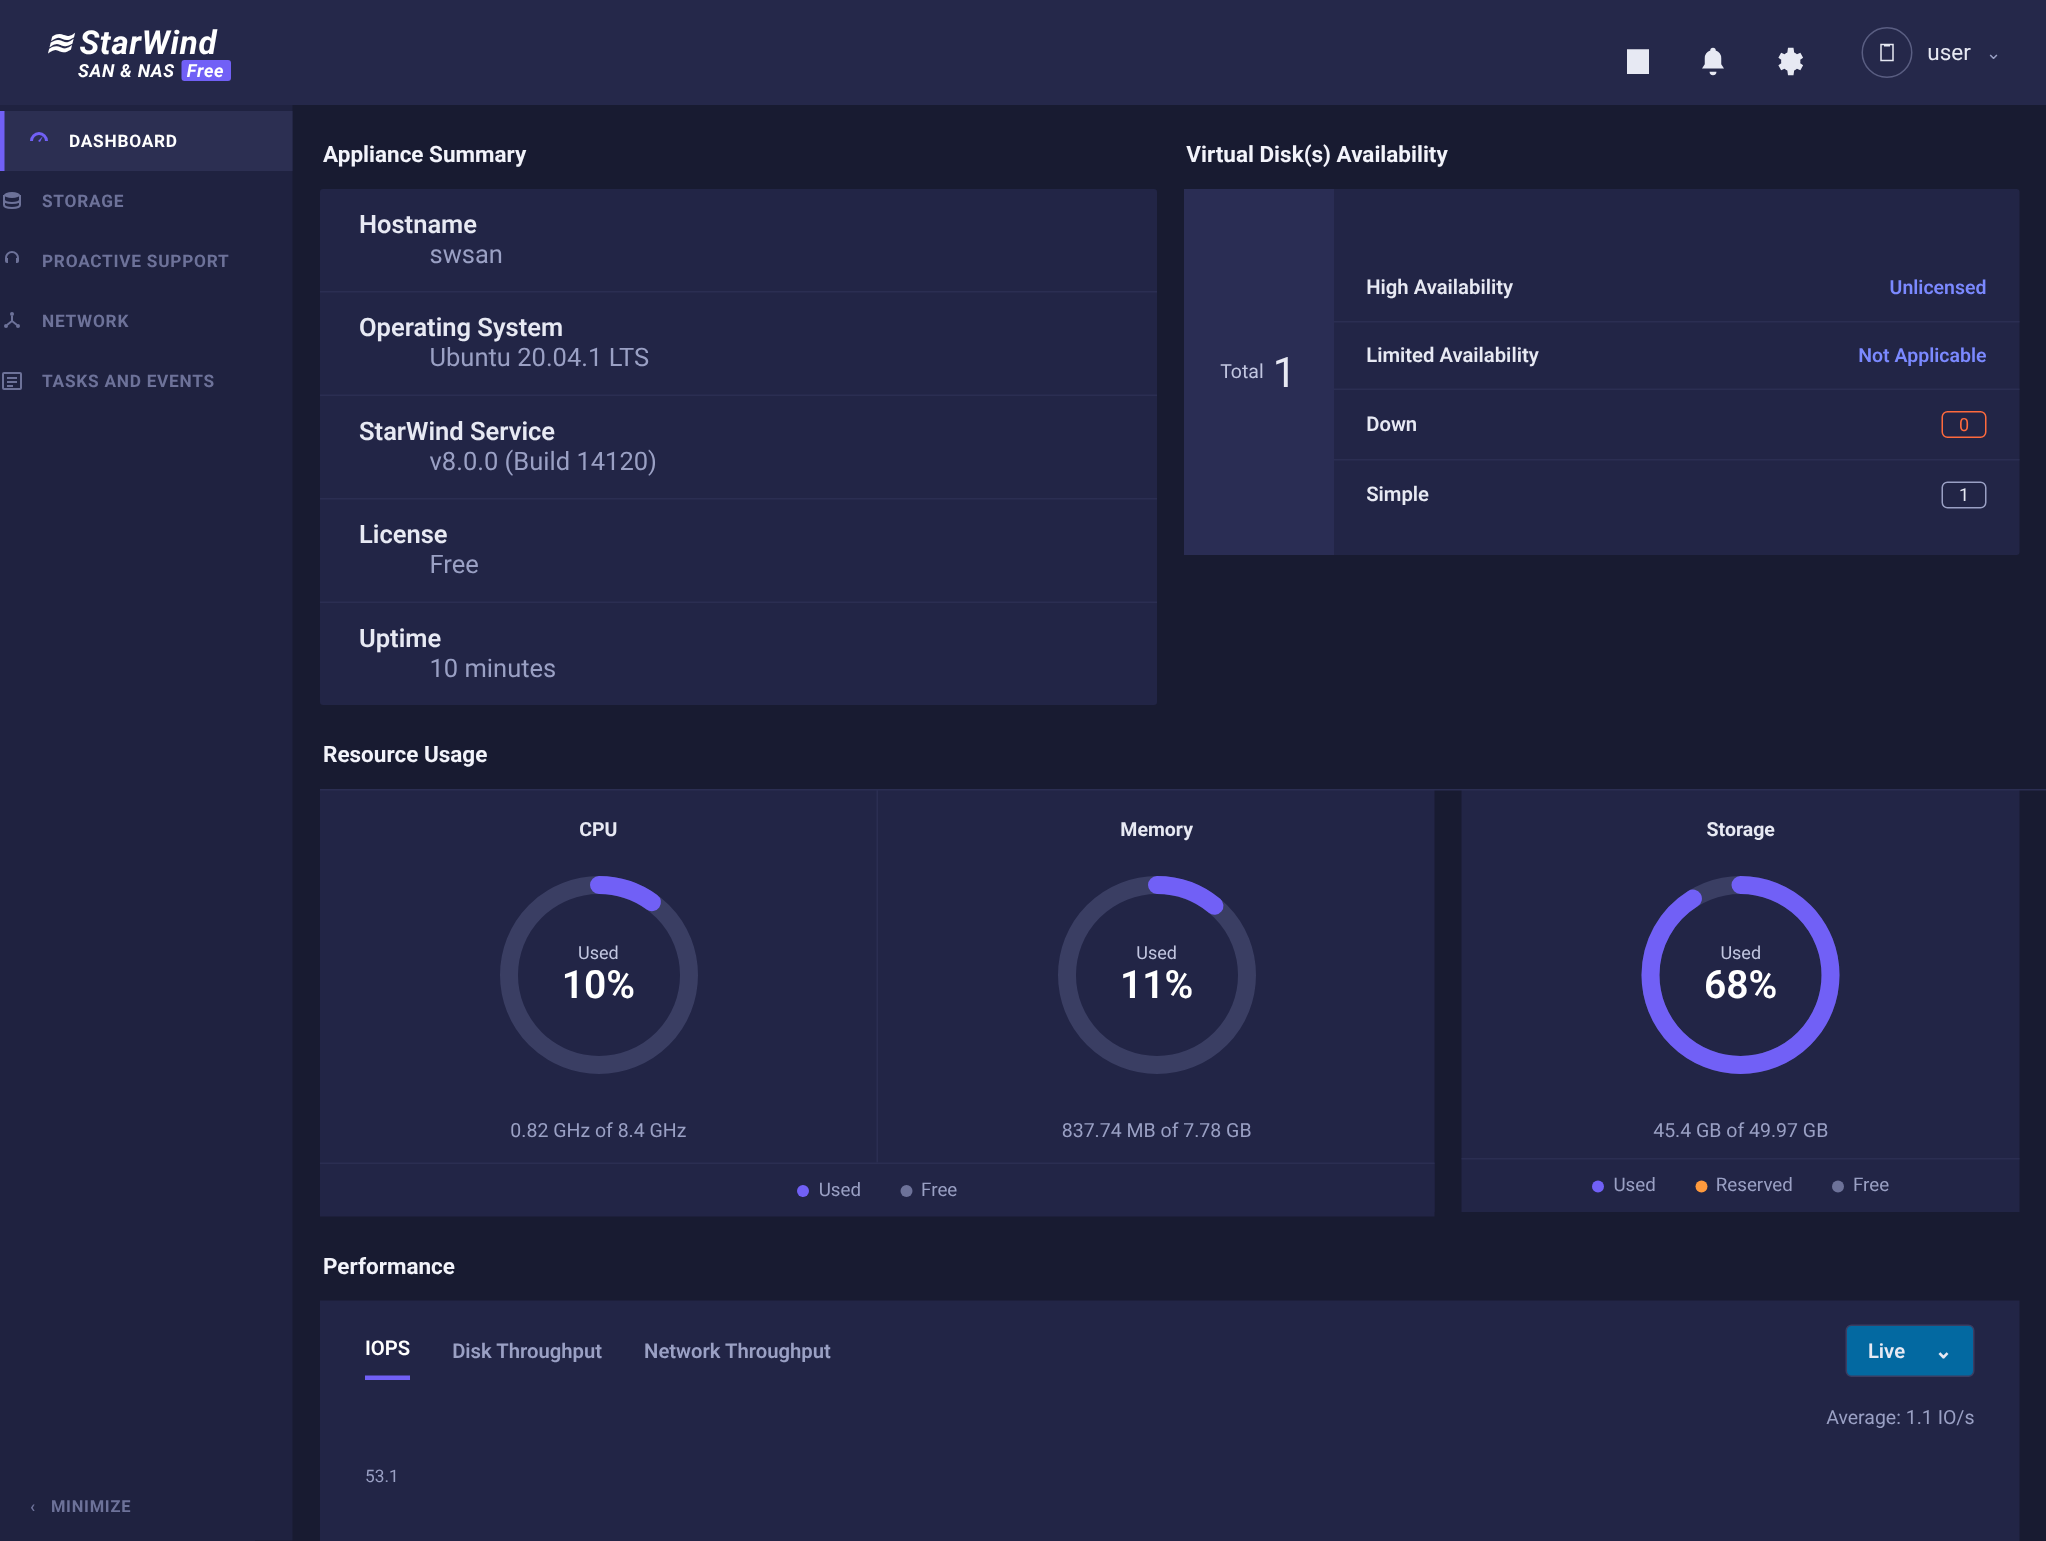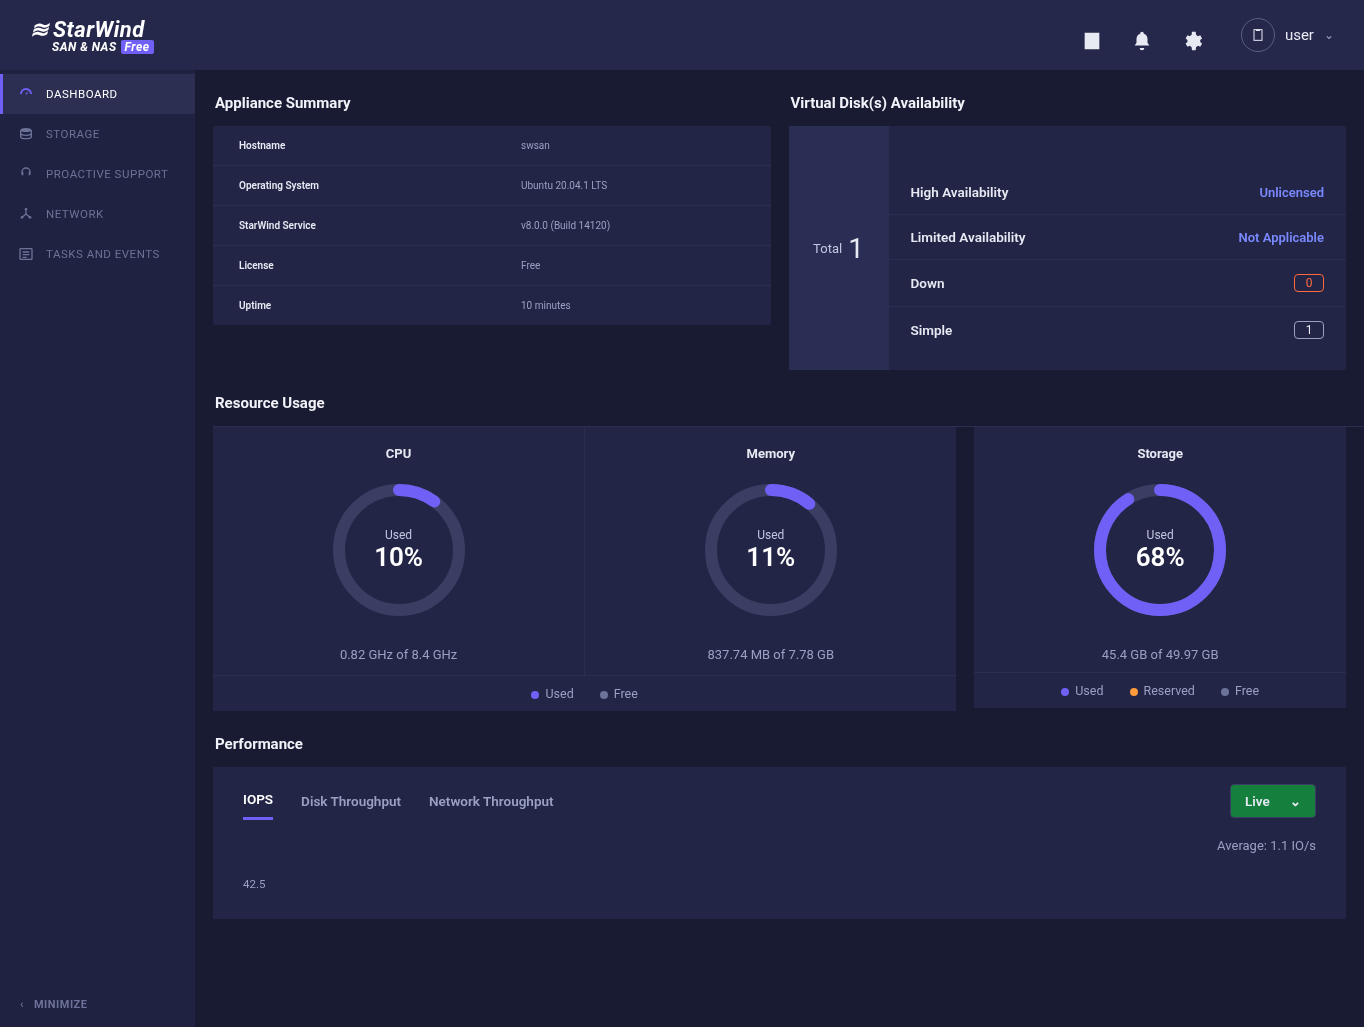--- a/index.html
+++ b/index.html
@@ -34,21 +34,21 @@
   .user-label { font-size:15px; }
   .user-caret { font-size:12px; color:#9aa0c4; }
   
   .sidebar {
     position:absolute; top:70px; left:0; bottom:0;
     width:195px; background:#1f2240; display:flex; flex-direction:column;
   }
   .nav { padding-top:4px; }
   .nav-item {
     display:flex; align-items:center; gap:12px;
-    padding:12px 18px; font-size:11.5px; font-weight:400; letter-spacing:.5px;
+    padding:12px 0; font-size:11.5px; font-weight:700; letter-spacing:.5px;
     color:#6d7299; cursor:pointer;
   }
   .nav-item.active { background:#2c2f52; color:#fff; border-left:3px solid #7160f6; padding-left:15px;}
   .nav-item svg { width:16px; height:16px; fill:#6d7299; flex:0 0 16px;}
   .nav-item.active svg { fill:#7160f6; }
   .minimize {
     margin-top:auto; padding:16px 20px; font-size:11px; font-weight:700; letter-spacing:.5px;
     color:#6d7299; display:flex; align-items:center; gap:10px; cursor:pointer;
   }
   
@@ -58,21 +58,21 @@
   }
   .main::-webkit-scrollbar { width:10px; }
   .main::-webkit-scrollbar-track { background:#181b31; }
   .main::-webkit-scrollbar-thumb { background:#3a3e63; border-radius:5px; }
   .row { display:flex; gap:18px; }
   .section-title { font-size:15px; font-weight:700; color:#f2f3fa; margin:24px 0 14px 2px;}
   
   .panel { background:#222546; border-radius:2px; }
   .col-summary { flex:1; }
   .col-vdisks { flex:1; }
-  .kv-row { display:flex; padding:14px 26px; border-bottom:1px solid #2b2e52; font-size:10px;}
+  .kv-row { display:flex; padding:14px 26px; border-bottom:1px solid #2b2e52; font-size:17px;flex-direction:column;}
   .kv-row:last-child { border-bottom:none; }
   .kv-label { width:235px; color:#e7e9f3; font-weight:600;}
   .kv-value { color:#9aa0c4;margin-left:47px; }
   
   .vdisks-panel { display:flex; }
   .vd-total { width:100px; background:#2a2d54; display:flex; flex-direction:row; align-items:center; justify-content:center; gap:6px;}
   .vd-total-label { font-size:13px; color:#c2c6e0;}
   .vd-total-num { font-size:28px; font-weight:400; }
   .vd-rows { flex:1;margin-top:44px; }
   .vd-row { display:flex; align-items:center; justify-content:space-between; padding:14px 22px; border-bottom:1px solid #2b2e52; font-size:13.5px;}
@@ -99,21 +99,21 @@
   .res-legend { border-top:1px solid #2b2e52; padding:10px 0; display:flex; justify-content:center; gap:26px; font-size:12.5px; color:#9aa0c4;}
   .dot { width:8px; height:8px; border-radius:50%; display:inline-block; margin-right:6px; vertical-align:middle;}
   .dot.purple{background:#7160f6;} .dot.grey{background:#6d7299;} .dot.orange{background:#ff9a3d;}
   
   .perf-panel { background:#222546; }
   .perf-top { display:flex; align-items:center; padding:14px 30px 0 30px; gap:28px;}
   .perf-tab { font-size:13.5px; color:#9aa0c4; padding:10px 0; cursor:pointer; font-weight:600;}
   .perf-tab.active { color:#fff; border-bottom:3px solid #7160f6;}
   .perf-spacer { flex:1; }
   .live-select {
-    background:#15803d; border:1px solid #3a3e63; color:#e7e9f3; font-size:13.5px;
+    background:#0369a1; border:1px solid #3a3e63; color:#e7e9f3; font-size:13.5px;
     padding:8px 14px; border-radius:4px; display:flex; align-items:center; gap:20px; cursor:pointer; font-weight:600;
   }
   .perf-body { padding:18px 30px 10px; }
   .perf-avg { text-align:right; font-size:13px; color:#9aa0c4; margin-bottom:6px;}
   .perf-axis { font-size:11.5px; color:#9aa0c4; }
   .perf-tick { height:50px; display:flex; align-items:center;}
 </style>
 </head>
 <body>
 
@@ -341,19 +341,22 @@
       <div class="perf-spacer"></div>
       <div class="live-select">
         <span>Live</span>
         <span>⌄</span>
       </div>
     </div>
     <div class="perf-body">
       <div class="perf-avg">Average: 1.1 IO/s</div>
       <div class="perf-axis">
         <div class="perf-tick">
+            <span>53.1</span>
+          </div>
+        <div class="perf-tick">
             <span>42.5</span>
           </div>
       </div>
     </div>
   </div>
 
 </div>
 
 </body></html>

